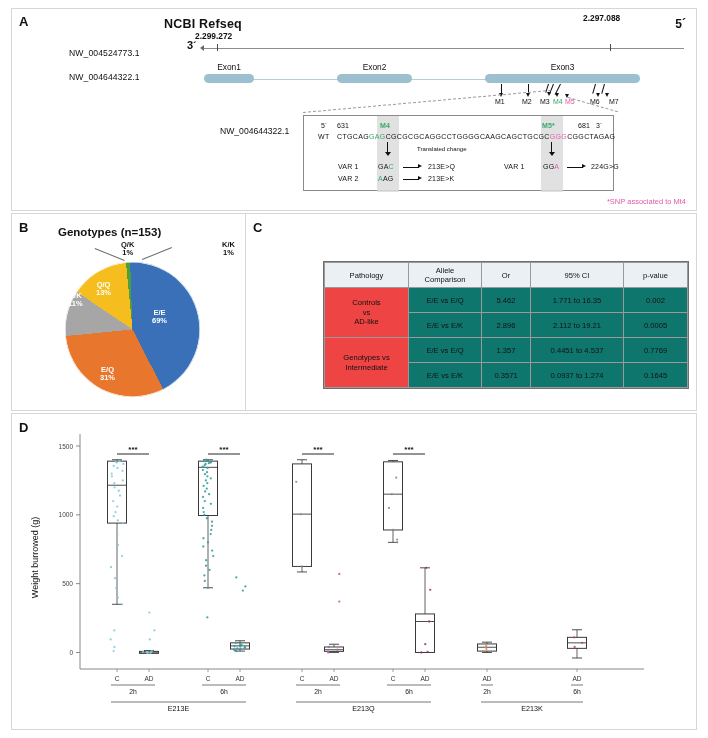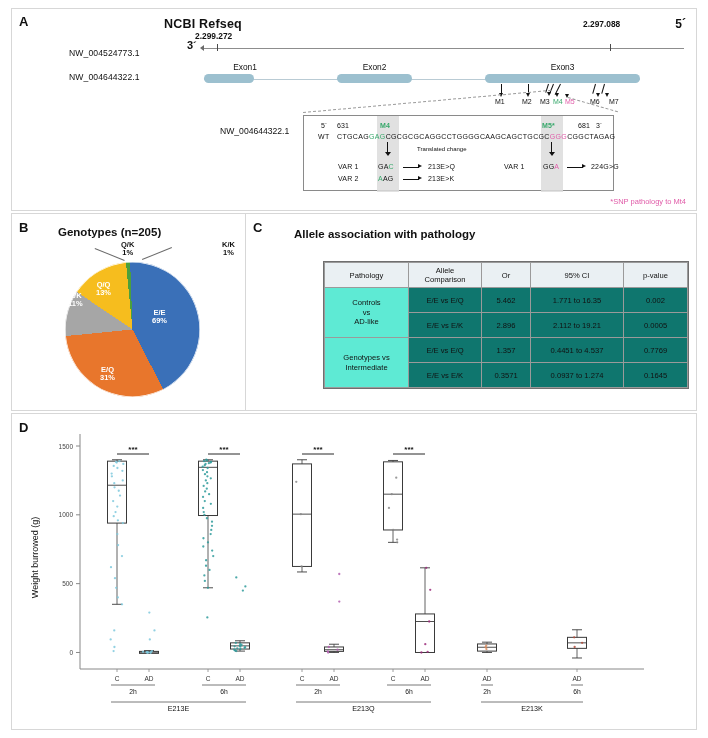--- a/index.html
+++ b/index.html
@@ -58,52 +58,52 @@
   .pieLab{position:absolute;font-size:7.5px;font-weight:bold;line-height:1.12;text-align:center;color:#fff;white-space:nowrap;}
   .pieLabOut{position:absolute;font-size:7.5px;font-weight:bold;line-height:1.12;text-align:center;color:#111;white-space:nowrap;margin-left:48px;}
   .leader{position:absolute;height:1px;background:#6b6b6b;transform-origin:0 0;}
 
   
   .c-title{position:absolute;left:48px;top:14px;font-size:11.5px;font-weight:bold;}
   table.ctab{position:absolute;left:77px;top:47px;border-collapse:collapse;font-size:7.6px;}
   table.ctab th,table.ctab td{border:1px solid #9a9a9a;text-align:center;color:#111;font-weight:normal;padding:0;}
   table.ctab thead th{background:#eaf0f3;height:24px;font-weight:normal;}
   table.ctab tbody td{height:24px;background:#0f766e;}
-  table.ctab td.patho{background:#5eead4;line-height:1.25;}
+  table.ctab td.patho{background:#ef4444;line-height:1.25;}
   .ctabwrap{position:absolute;left:77px;top:47px;border:1.6px solid #6f6f6f;}
 
   
   #dplot{position:absolute;left:0;top:0;}
 </style>
 </head>
 <body>
 
 <div class="figure">
 
   <div class="panel" id="panelA">
     <div class="plabel" style="left:7px;top:5px;">A</div>
     <div class="a-title">NCBI Refseq</div>
     <div class="a-5p">5´</div>
 
     <div class="acc" style="left:57px;top:39px;">NW_004524773.1</div>
     <div class="acc" style="left:57px;top:63px;">NW_004644322.1</div>
 
     <div class="coord" style="left:183px;top:22px;">2.299.272</div>
-    <div class="coord" style="left:571px;top:10px;">2.297.088</div>
+    <div class="coord" style="left:571px;top:4px;">2.297.088</div>
     <div class="a-3p">3´</div>
     <div class="arrowleft" style="left:188px;top:36px;"></div>
     <div class="axisline" style="left:192px;top:38.5px;width:480px;"></div>
     <div class="tick" style="left:205px;top:35px;"></div>
     <div class="tick" style="left:598px;top:35px;"></div>
 
     <div class="genomeline" style="left:192px;top:69.5px;width:436px;"></div>
     <div class="exon" style="left:192px;top:65px;width:50px;"></div>
     <div class="exon" style="left:325px;top:65px;width:75px;"></div>
     <div class="exon" style="left:473px;top:65px;width:155px;"></div>
-    <div class="exonlab" style="left:208px;top:53px;width:50px;">Exon1</div>
+    <div class="exonlab" style="left:192px;top:53px;width:50px;">Exon1</div>
     <div class="exonlab" style="left:325px;top:53px;width:75px;">Exon2</div>
     <div class="exonlab" style="left:473px;top:53px;width:155px;">Exon3</div>
 
     <div class="marr" style="left:489px;top:75px;height:10px;"></div>
     <div class="marrhead" style="left:486.6px;top:84px;"></div>
     <div class="mlab" style="left:483px;top:89px;">M1</div>
 
     <div class="marr" style="left:516px;top:75px;height:10px;"></div>
     <div class="marrhead" style="left:513.6px;top:84px;"></div>
     <div class="mlab" style="left:510px;top:89px;">M2</div>
@@ -165,26 +165,26 @@
       <div class="hArrowHead" style="left:114px;top:60px;"></div>
       <div class="vlab" style="left:124px;top:59px;">213E&gt;K</div>
 
       <div class="vlab" style="left:200px;top:47px;">VAR 1</div>
       <div class="vlab" style="left:239px;top:47px;"><span>GG</span><span class="pink">A</span></div>
       <div class="hArrow" style="left:263px;top:50.5px;width:16px;"></div>
       <div class="hArrowHead" style="left:278px;top:48px;"></div>
       <div class="vlab" style="left:287px;top:47px;">224G&gt;G</div>
     </div>
 
-    <div class="snpnote">*SNP pathology to Mt4</div>
+    <div class="snpnote">*SNP associated to Mt4</div>
   </div>
 
   <div class="panel" id="panelB">
     <div class="plabel" style="left:7px;top:6px;">B</div>
-    <div class="b-title">Genotypes (n=205)</div>
+    <div class="b-title">Genotypes (n=153)</div>
 
     <div class="pie" id="pie-chart" style="background: conic-gradient(from -2deg, rgb(58, 112, 184) 0deg, rgb(58, 112, 184) 154.8deg, rgb(232, 118, 44) 154.8deg, rgb(232, 118, 44) 266.4deg, rgb(166, 166, 166) 266.4deg, rgb(166, 166, 166) 306deg, rgb(246, 189, 30) 306deg, rgb(246, 189, 30) 352.8deg, rgb(246, 189, 30) 352.8deg, rgb(246, 189, 30) 356.4deg, rgb(75, 160, 60) 356.4deg, rgb(75, 160, 60) 360deg); box-shadow: rgb(255, 255, 255) 0px 0px 0px 0.6px inset;"></div>
 
     <div class="pieLab" style="left:140px;top:95px;">
       <span>E/E</span><br>
       <span>69%</span>
     </div>
     <div class="pieLab" style="left:88px;top:152px;">
       <span>E/Q</span><br>
       <span>31%</span>
@@ -205,21 +205,20 @@
     <div class="pieLabOut" style="left:162px;top:27px;">
       <span>K/K</span><br>
       <span>1%</span>
     </div>
     <div class="leader" style="left:83px;top:34px;width:32px;transform:rotate(22deg);"></div>
     <div class="leader" style="left:160px;top:34px;width:32px;transform:rotate(158deg);"></div>
   </div>
 
   <div class="panel" id="panelC">
     <div class="plabel" style="left:7px;top:6px;">C</div>
-    <div class="c-title">Allele association with pathology</div>
 
     <div class="ctabwrap">
       <table class="ctab" style="position:static;padding-left:40px;">
         <thead>
           <tr>
             <th style="width:83px;">Pathology</th>
             <th style="width:72px;">
               <span>Allele</span><br>
               <span>Comparison</span>
             </th>

